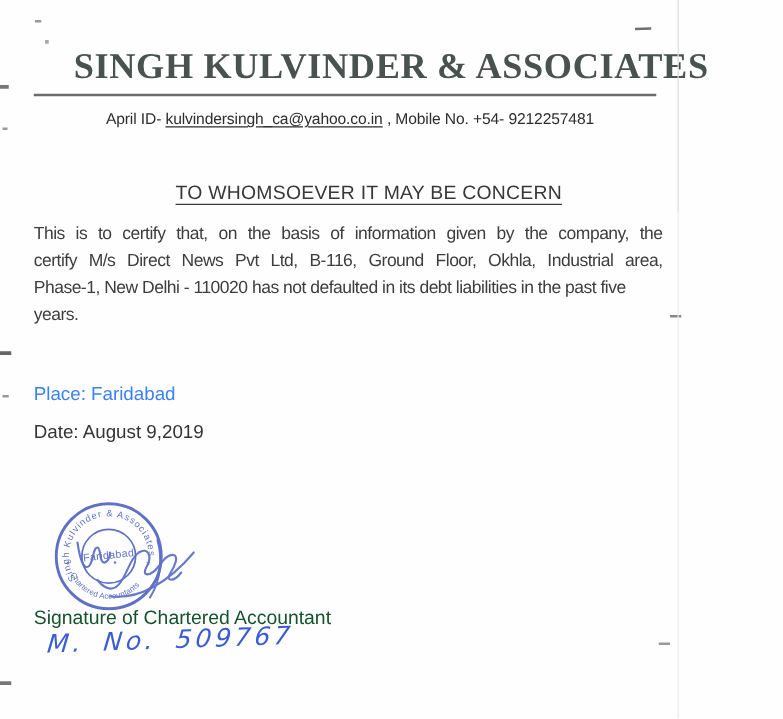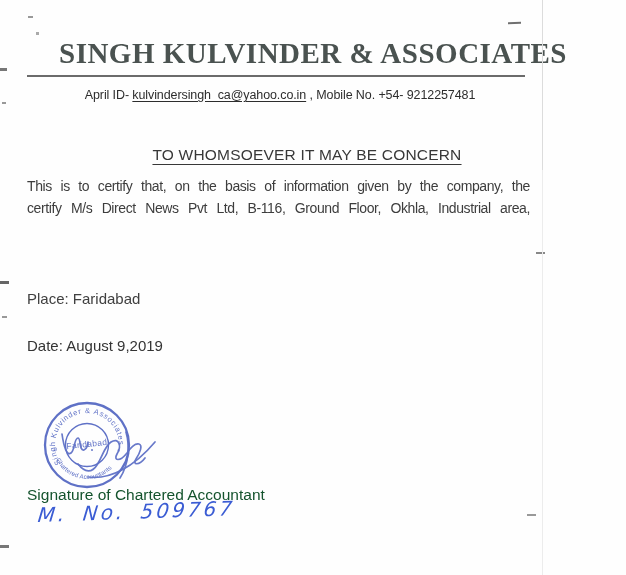--- a/index.html
+++ b/index.html
@@ -16,29 +16,29 @@
   .header-rule{position:absolute;left:27px;top:75px;width:498px;height:2px;background:#6b6b6b;}
   .address-block{
     position:absolute;left:0;top:87px;width:560px;text-align:center;
     font-size:12.5px;line-height:17.5px;color:#2d2d2d;letter-spacing:-.1px;
   }
   .email{text-decoration:underline;text-underline-offset:2px;}
   
   .subject{
     position:absolute;left:0;top:146px;width:590px;text-align:center;
     font-size:15.5px;color:#383838;letter-spacing:.2px;
-    text-decoration:underline;text-underline-offset:4px;margin-left:12px;
+    text-decoration:underline;text-underline-offset:4px;
   }
   
   .body-text{position:absolute;left:27px;top:176px;width:503px;font-size:14px;
     line-height:21.6px;color:#3d3d3d;letter-spacing:-.4px;}
   .body-line{width:503px;}
   .body-line.full{text-align:justify;text-align-last:justify;}
   .body-line.plain{white-space:nowrap;}
-  .place-line{position:absolute;left:27px;top:290px;font-size:15px;color:#404040;}
+  .place-line{position:absolute;left:27px;top:307px;font-size:15px;color:#3b82f6;}
   .date-line{position:absolute;left:27px;top:337px;font-size:15px;color:#343434;}
   .sig-caption{position:absolute;left:27px;top:486px;font-size:15.5px;color:#14532d;}
   
   .membership-no{
     position:absolute;left:38px;top:503px;font-family:"DejaVu Sans",sans-serif;
     font-style:italic;font-size:20px;color:var(--handwriting-blue,#2b4fd0);
     letter-spacing:3px;word-spacing:6px;transform:rotate(-2deg) skewX(-8deg);
     transform-origin:left center;opacity:.92;
   }
   
@@ -57,20 +57,22 @@
 
   <div class="address-block">
     <div><span>April ID- </span><span class="email">kulvindersingh_ca@yahoo.co.in</span><span> , Mobile No. +54- 9212257481</span></div>
   </div>
 
   <div class="subject">TO WHOMSOEVER IT MAY BE CONCERN</div>
 
   <div class="body-text">
     <div class="body-line full">This is to certify that, on the basis of information given by the company, the</div>
     <div class="body-line full">certify M/s Direct News Pvt Ltd, B-116, Ground Floor, Okhla, Industrial area,</div>
+    <div class="body-line plain">Phase-1, New Delhi - 110020 has not defaulted in its debt liabilities in the past five</div>
+    <div class="body-line plain">years.</div>
   </div>
 
   <div class="place-line">Place: Faridabad</div>
   <div class="date-line">Date: August 9,2019</div>
 
   <svg class="stamp-svg" width="150" height="110" viewBox="0 0 150 110" fill="none">
     <defs>
       <path id="arcTop" d="M 32.8 73.4 A 32 32 0 1 1 85.2 73.4"></path>
       <path id="arcBottom" d="M 28.2 69.4 A 34 34 0 0 0 89.8 69.4"></path>
     </defs>

